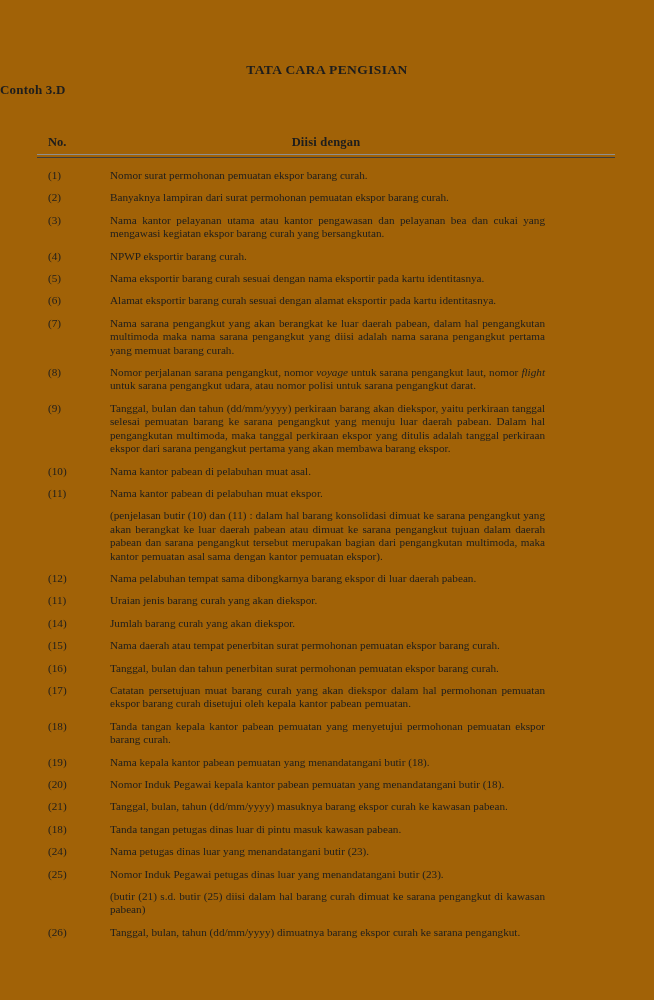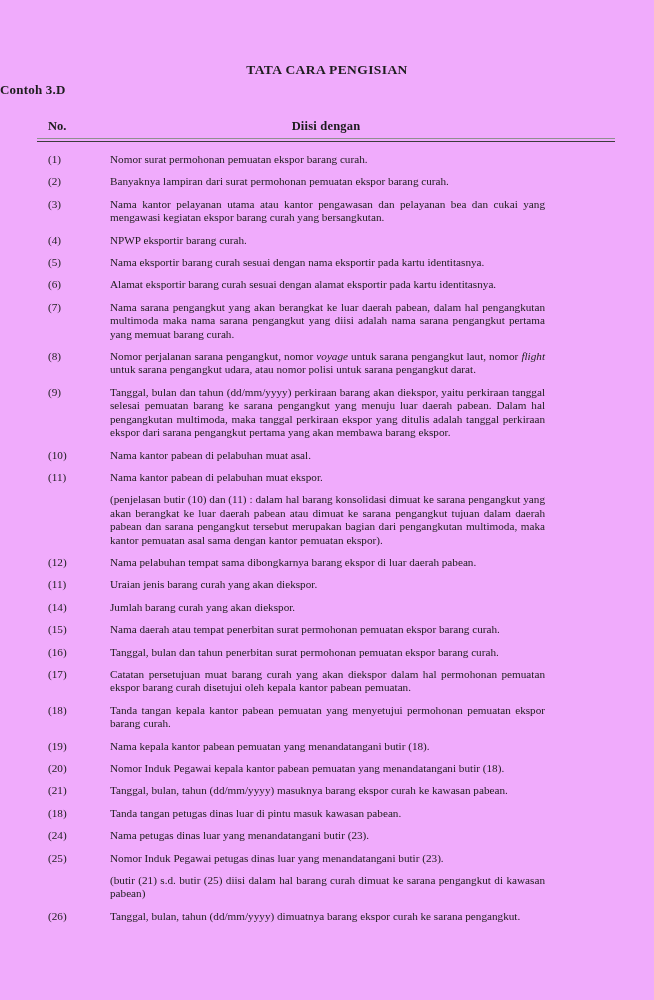--- a/index.html
+++ b/index.html
@@ -4,21 +4,21 @@
 <style>
   html, body {
     margin: 0;
     padding: 0;
     background: #ffffff;
   }
   .page {
     position: relative;
     width: 654px;
     height: 1000px;
-    background: #f0abfc;
+    background: #a16207;
     font-family: "Liberation Serif", "DejaVu Serif", serif;
     color: #1d1d1d;
     overflow: hidden;
     box-sizing: border-box;
   }
   .title {
     margin: 62px 0 0 0;
     font-size: 13.5px;
     font-weight: bold;
     text-align: center;
@@ -29,21 +29,21 @@
     font-size: 13px;
     font-weight: bold;
     text-align: left;
     letter-spacing: 0.2px;
   }
   .table {
     margin: 0 39px 0 37px; 
   }
   .thead {
     position: relative;
-    margin-top: 21px;
+    margin-top: 37px;
     height: 15px;
   }
   .th-no {
     position: absolute;
     left: 11px;
     top: 0;
     font-size: 12.5px;
     font-weight: bold;
   }
   .th-desc {

